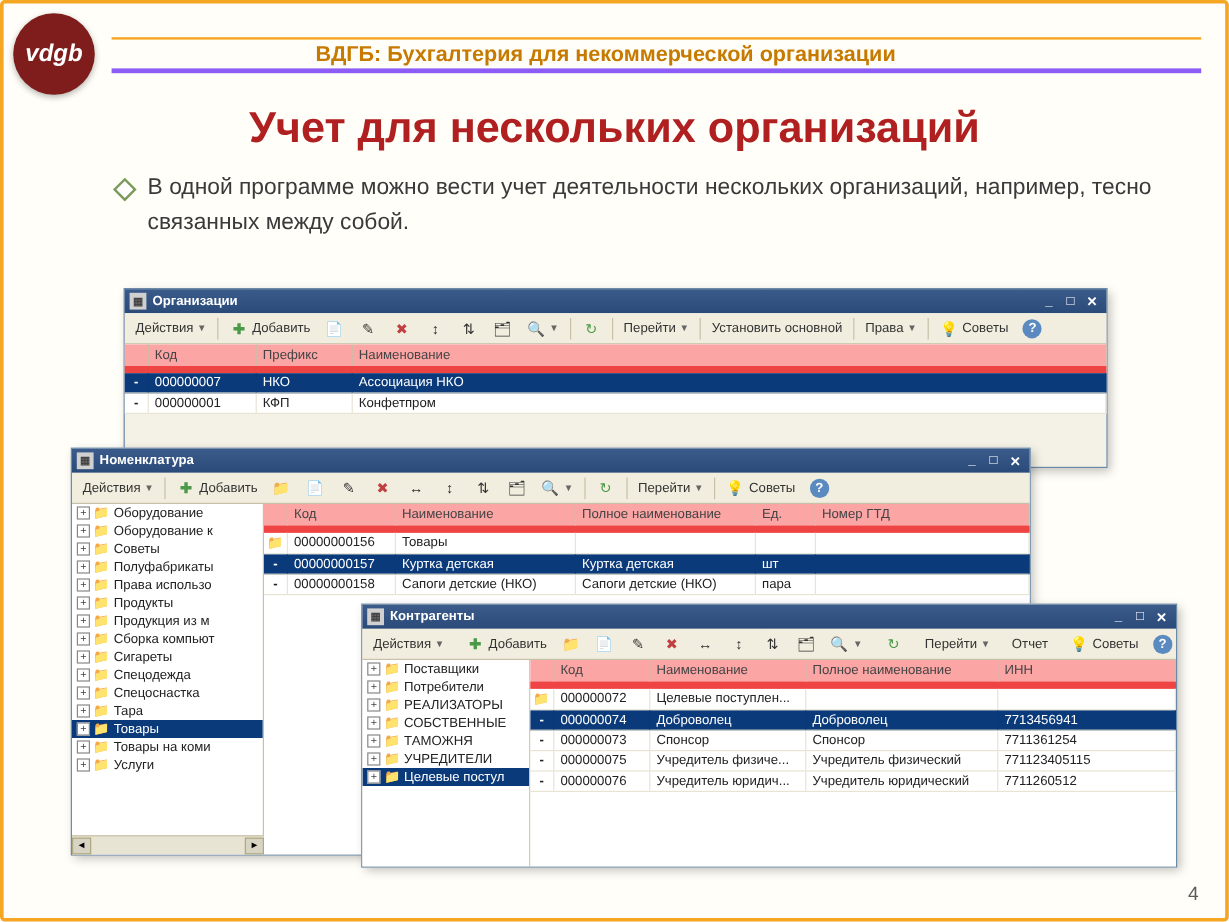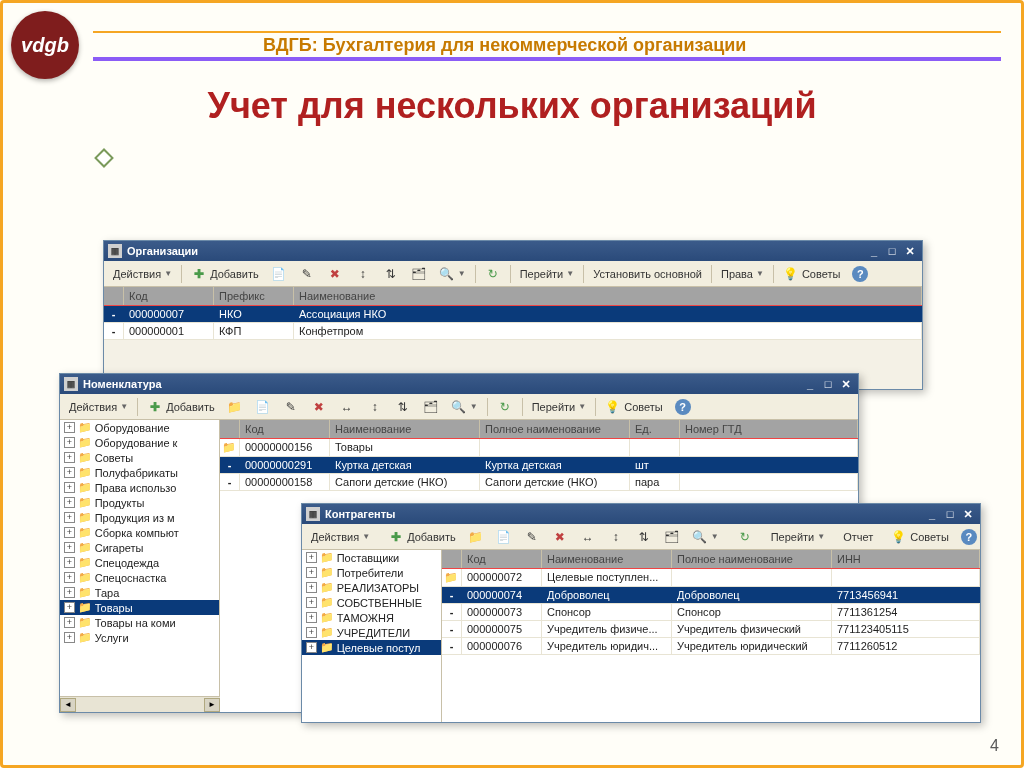--- a/index.html
+++ b/index.html
@@ -17,21 +17,21 @@
 .win-titlebar { background: linear-gradient(#3b5b8a, #2a4a7a); color: #fff; height: 20px; display: flex; align-items: center; padding: 0 4px; font-weight: bold; }
 .win-titlebar .icon { width: 14px; height: 14px; margin-right: 5px; background: #d0d0d0; display: inline-flex; align-items: center; justify-content: center; font-size: 9px; color: #444; }
 .win-ctrls { margin-left: auto; display: flex; gap: 2px; }
 .win-ctrls span { width: 16px; height: 14px; display: inline-flex; align-items: center; justify-content: center; color: #fff; font-size: 11px; cursor: pointer; }
 .toolbar { background: #f2eedf; border-bottom: 1px solid #c8c0a8; height: 26px; display: flex; align-items: center; padding: 0 4px; gap: 2px; }
 .tbtn { display: inline-flex; align-items: center; padding: 2px 4px; border: 1px solid transparent; cursor: pointer; font-size: 11px; color: #333; gap: 3px; white-space: nowrap; }
 .tbtn .caret { font-size: 8px; color: #666; }
 .ticon { width: 16px; height: 16px; display: inline-flex; align-items: center; justify-content: center; font-size: 12px; }
 .sep { width: 1px; height: 18px; background: #c8c0a8; margin: 0 2px; }
 .grid { background: #fff; }
-.grid-head { display: flex; background: #a3a3a3; border-bottom: 1px solid #ef4444; }
+.grid-head { display: flex; background: #fca5a5; border-bottom: 6px solid #ef4444; }
 .grid-head .cell { border-right: 1px solid #c8c0a8; padding: 3px 5px; font-size: 11px; color: #444; }
 .grid-row { display: flex; border-bottom: 1px solid #e8e4d4; }
 .grid-row .cell { border-right: 1px solid #e8e4d4; padding: 2px 5px; font-size: 11px; color: #222; white-space: nowrap; overflow: hidden; }
 .grid-row.selected { background: #0a3a7a; color: #fff; }
 .grid-row.selected .cell { color: #fff; border-right-color: #0a3a7a; }
 .marker { width: 20px; display: flex; align-items: center; justify-content: center; color: #3a7ab0; font-weight: bold; }
 .tree { background: #fff; overflow: auto; }
 .tree-item { display: flex; align-items: center; padding: 1px 4px; font-size: 11px; color: #222; white-space: nowrap; gap: 3px; }
 .tree-item.selected { background: #0a3a7a; color: #fff; }
 .tree-item .exp { width: 11px; height: 11px; border: 1px solid #888; display: inline-flex; align-items: center; justify-content: center; font-size: 9px; line-height: 1; color: #444; background: #fff; }
@@ -47,20 +47,23 @@
 </head>
 <body>
 
 <div class="page-frame">
   <div class="logo">vdgb</div>
   <div class="header-bar">
     <span class="header-title">ВДГБ: Бухгалтерия для некоммерческой организации</span>
   </div>
   <div class="slide-title">Учет для нескольких организаций</div>
   <div class="bullet"></div>
+  <div class="body-text">
+    <span>В одной программе можно вести учет деятельности нескольких организаций, например, тесно связанных между собой.</span>
+  </div>
   <div class="page-num">4</div>
 
   <div class="win" style="top:237px; left:100px; width:820px; height:150px;">
     <div class="win-titlebar">
       <span class="icon">▦</span>
       <span>Организации</span>
       <div class="win-ctrls">
         <span>_</span>
         <span>□</span>
         <span>✕</span>
@@ -308,21 +311,21 @@
                 <span style="color:#d4a020">📁</span>
               </div>
               <div class="cell" style="width:90px">00000000156</div>
               <div class="cell" style="width:150px">Товары</div>
               <div class="cell" style="width:150px"></div>
               <div class="cell" style="width:50px"></div>
               <div class="cell" style="flex:1"></div>
             </div>
             <div class="grid-row selected">
               <div class="cell marker">-</div>
-              <div class="cell" style="width:90px">00000000291</div>
+              <div class="cell" style="width:90px">00000000157</div>
               <div class="cell" style="width:150px">Куртка детская</div>
               <div class="cell" style="width:150px">Куртка детская</div>
               <div class="cell" style="width:50px">шт</div>
               <div class="cell" style="flex:1"></div>
             </div>
             <div class="grid-row">
               <div class="cell marker">-</div>
               <div class="cell" style="width:90px">00000000158</div>
               <div class="cell" style="width:150px">Сапоги детские (НКО)</div>
               <div class="cell" style="width:150px">Сапоги детские (НКО)</div>

